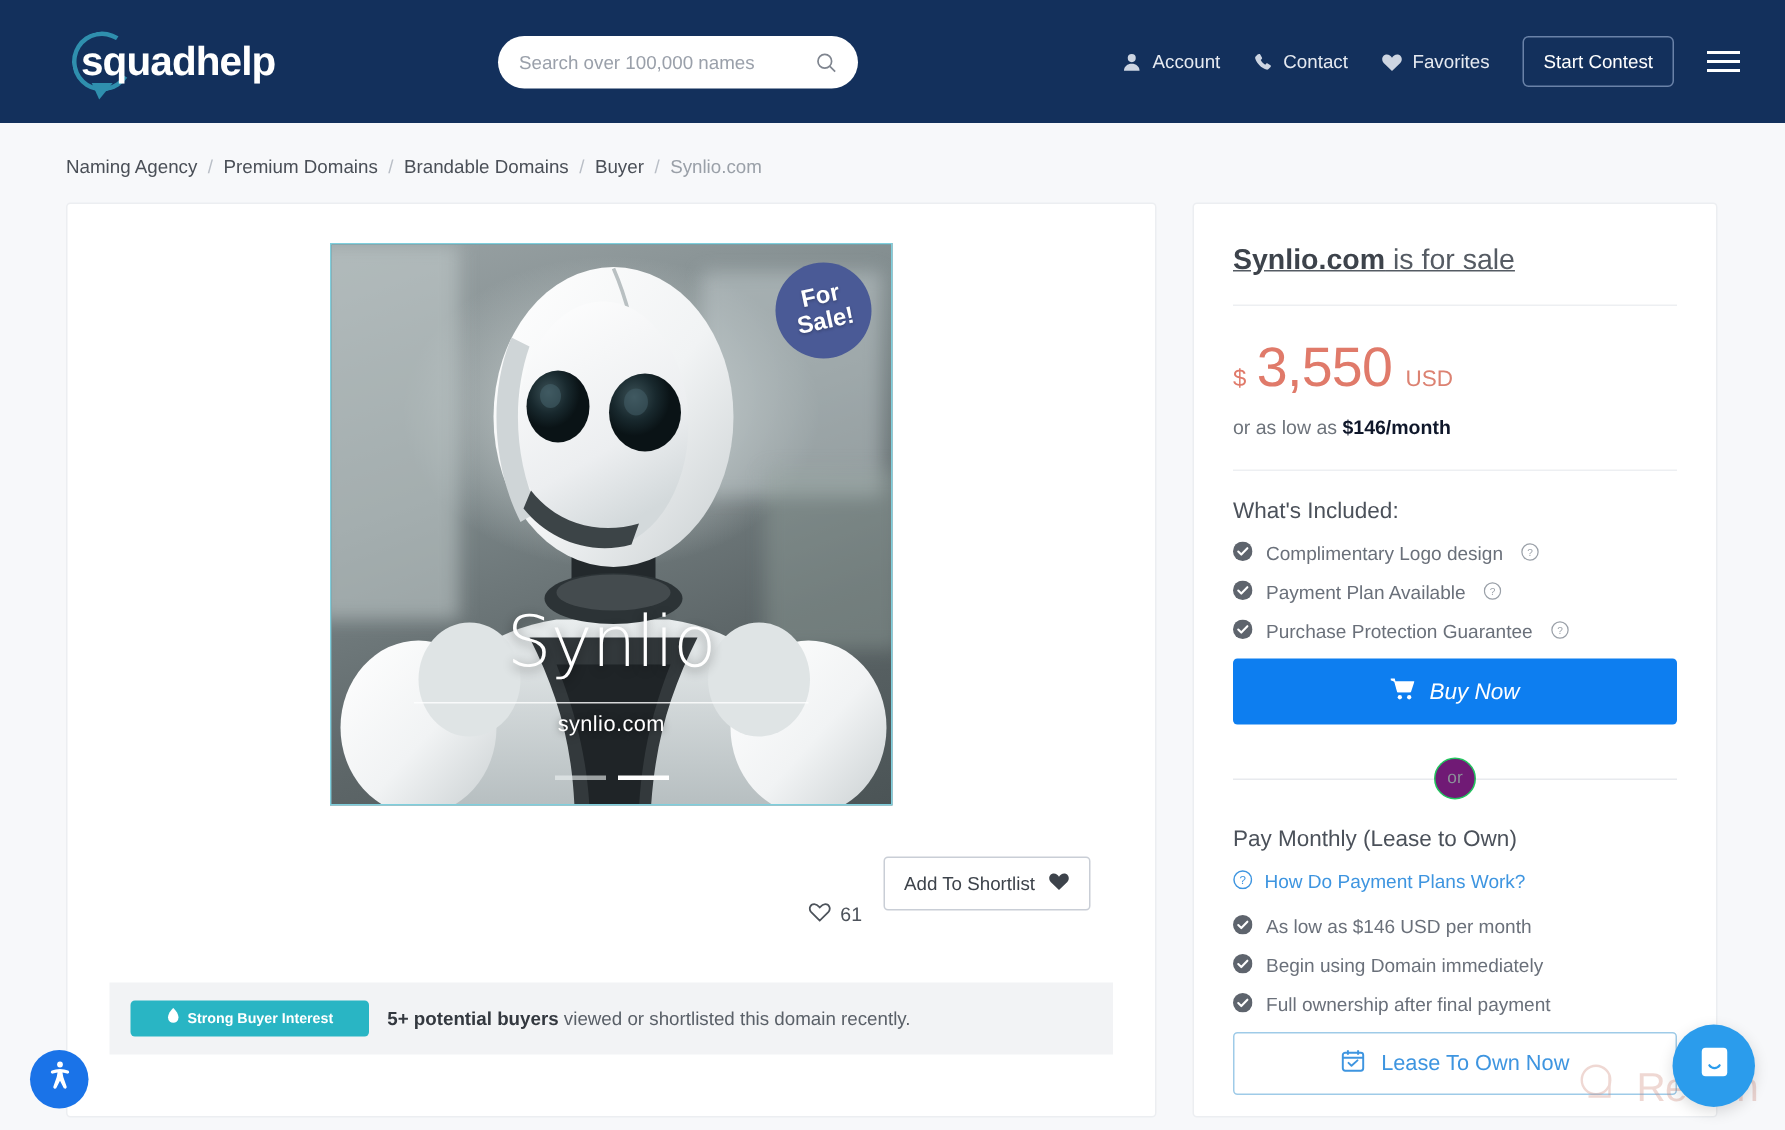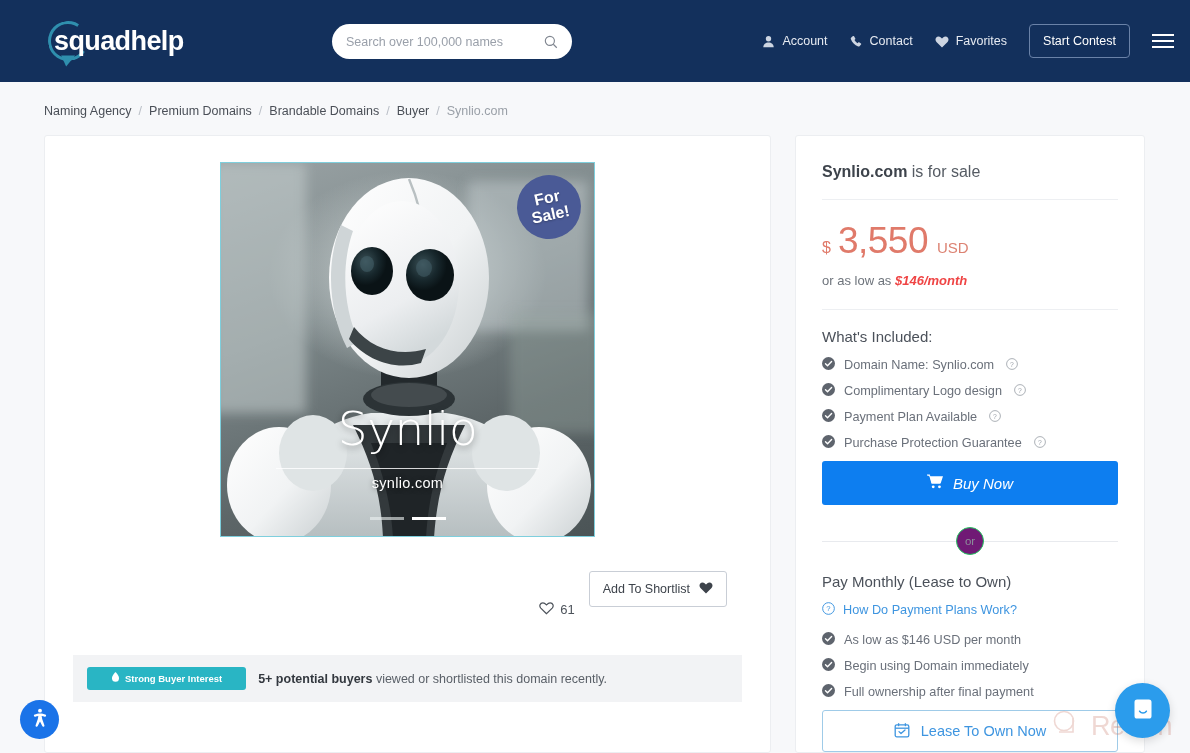--- a/index.html
+++ b/index.html
@@ -70,21 +70,21 @@
     font-family: "Liberation Sans", sans-serif;
     background: transparent;
   }
   .search-box input::placeholder { color: #9aa0aa; }
   .search-ic { width: 14px; height: 14px; flex: 0 0 auto; }
 
   .nav-right {
     position: absolute;
     right: 0; top: 0; height: 82px;
     display: flex; align-items: center;
-    padding-right: 16px;
+    padding-right: 30px;
   }
   .nav-item {
     display: flex; align-items: center;
     color: #e6eaf1;
     font-size: 12.5px;
     margin-right: 22px;
     cursor: pointer;
     white-space: nowrap;
   }
   .nav-item .nic { margin-right: 7px; display: flex; align-items: center; }
@@ -255,36 +255,37 @@
     font-size: 9.5px;
     font-weight: bold;
     padding: 5px 24px;
     display: flex; align-items: center; gap: 5px;
     white-space: nowrap;
   }
   .buyer-bar b { color: #33383f; }
 
   
   .sale-title {
-    font-size: 16px; color: #555b63; font-weight: normal;
+    font-size: 19px; color: #555b63; font-weight: normal;
     padding-bottom: 18px;
+    text-decoration: underline;
   }
   .sale-title b { color: #3d434b; font-weight: bold; }
   .hr { height: 1px; background: #edeff2; }
 
   .price-row {
     display: flex; align-items: baseline;
     padding: 20px 0 0 0;
     color: #e07a6a;
   }
   .price-cur { font-size: 16px; margin-right: 7px; }
   .price-val { font-size: 37px; letter-spacing: -0.5px; }
   .price-usd { font-size: 15px; margin-left: 9px; color: #dc8272; }
   .price-sub { margin-top: 11px; font-size: 13px; color: #6d737b; }
-  .price-sub b { color: #ef4444; font-style: italic; }
+  .price-sub b { color: #0f172a; }
 
   .section-title {
     margin-top: 18px;
     font-size: 15px; color: #4b515a;
   }
   .incl-list { margin-top: 12px; }
   .incl-item {
     display: flex; align-items: center; gap: 9px;
     font-size: 12.7px; color: #6a707a;
     margin-bottom: 10px;
@@ -592,35 +593,20 @@
     <div class="section-title">What's Included:</div>
 
     <div class="incl-list">
       <div class="incl-item">
         <span class="check-ic">
           <svg width="13" height="13" viewBox="0 0 16 16">
               <circle cx="8" cy="8" r="8" fill="#5e646d"></circle>
               <path d="M4.3 8.2 6.8 10.7 11.8 5.5" fill="none" stroke="#fff" stroke-width="1.7" stroke-linecap="round" stroke-linejoin="round"></path>
             </svg>
         </span>
-        <span>Domain Name: Synlio.com</span>
-        <span class="q-ic">
-          <svg width="12" height="12" viewBox="0 0 16 16">
-              <circle cx="8" cy="8" r="7.2" fill="none" stroke="#9aa0a8" stroke-width="1.1"></circle>
-              <text x="8" y="11.4" font-size="9" fill="#9aa0a8" text-anchor="middle" font-family="sans-serif">?</text>
-            </svg>
-        </span>
-      </div>
-      <div class="incl-item">
-        <span class="check-ic">
-          <svg width="13" height="13" viewBox="0 0 16 16">
-              <circle cx="8" cy="8" r="8" fill="#5e646d"></circle>
-              <path d="M4.3 8.2 6.8 10.7 11.8 5.5" fill="none" stroke="#fff" stroke-width="1.7" stroke-linecap="round" stroke-linejoin="round"></path>
-            </svg>
-        </span>
         <span>Complimentary Logo design</span>
         <span class="q-ic">
           <svg width="12" height="12" viewBox="0 0 16 16">
               <circle cx="8" cy="8" r="7.2" fill="none" stroke="#9aa0a8" stroke-width="1.1"></circle>
               <text x="8" y="11.4" font-size="9" fill="#9aa0a8" text-anchor="middle" font-family="sans-serif">?</text>
             </svg>
         </span>
       </div>
       <div class="incl-item">
         <span class="check-ic">

